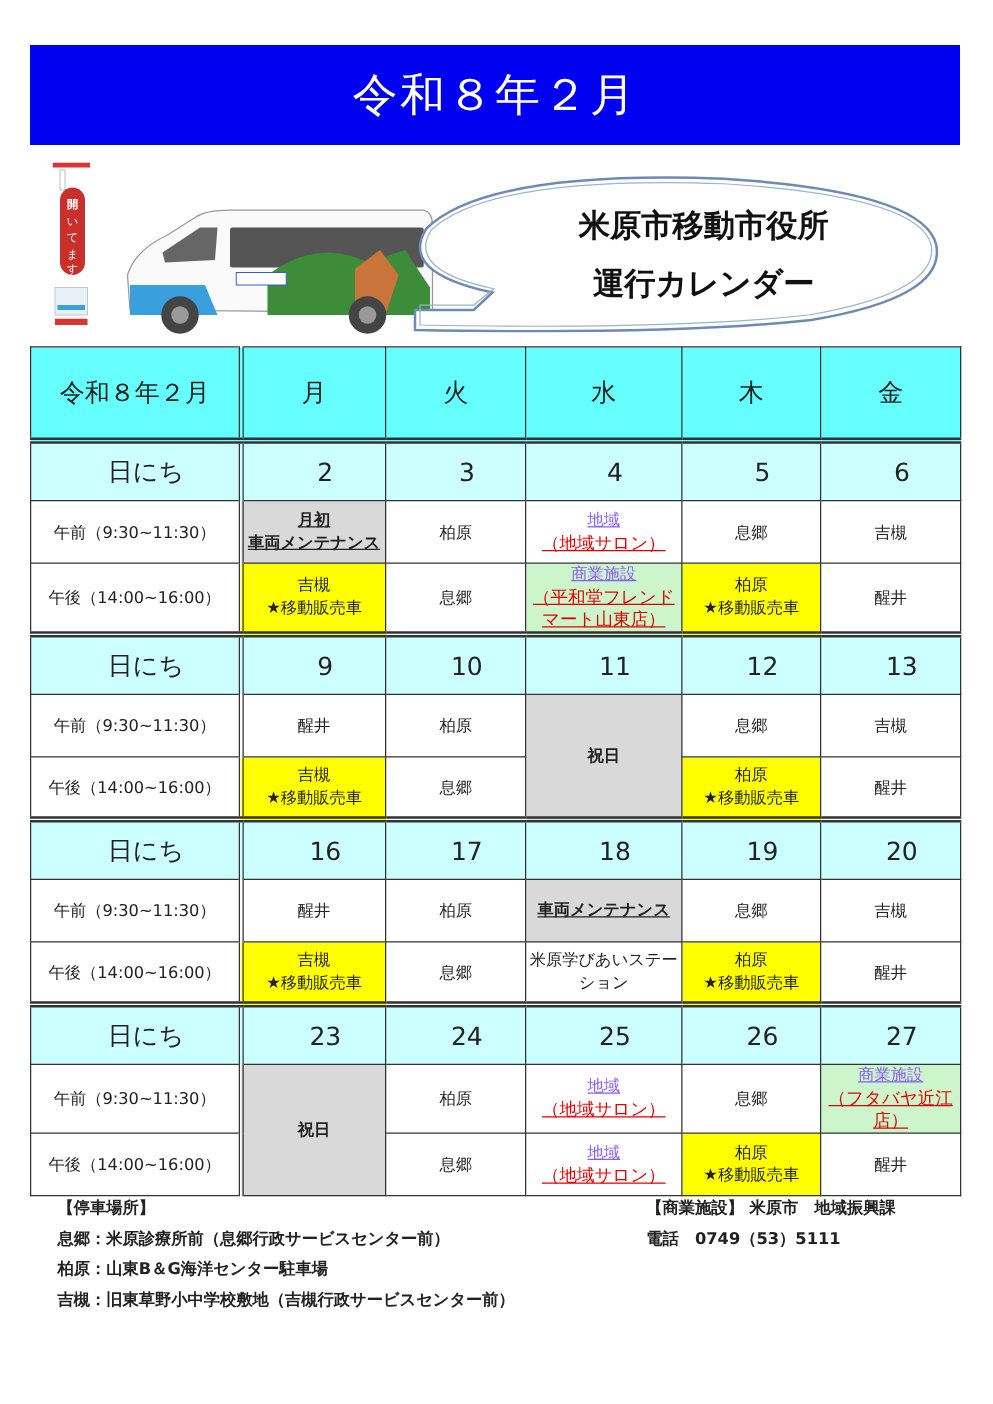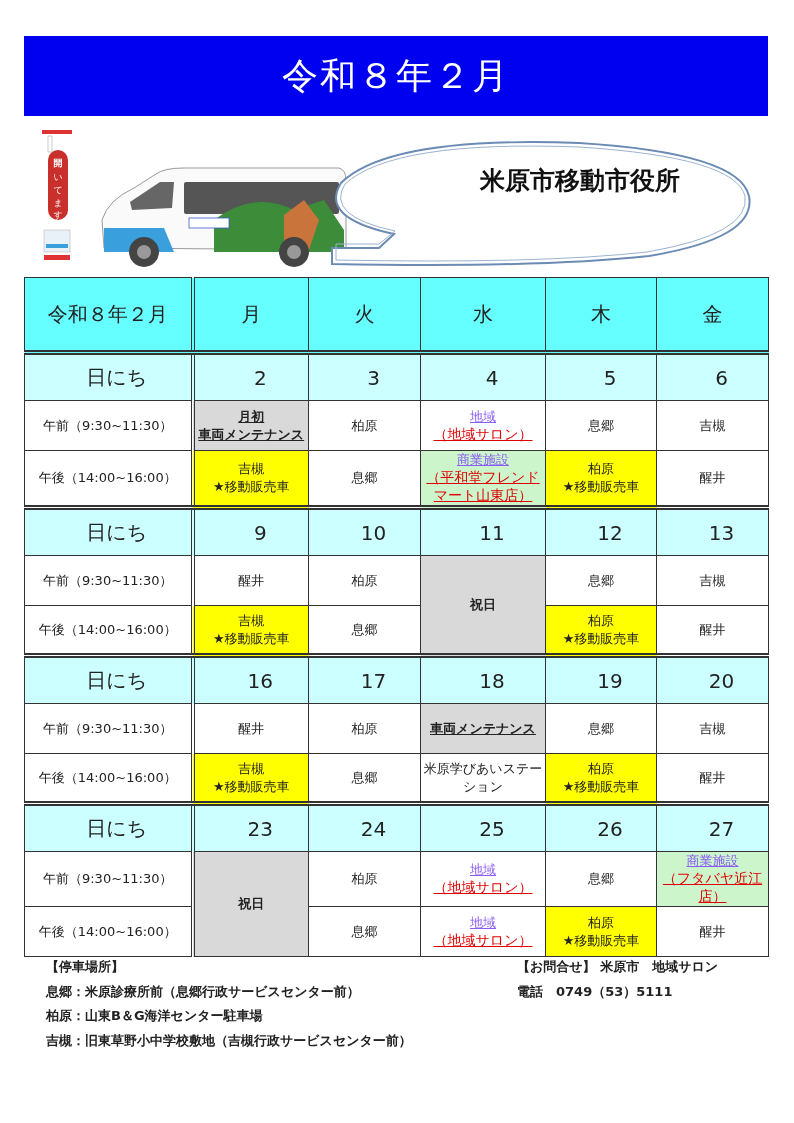--- a/index.html
+++ b/index.html
@@ -2,21 +2,21 @@
 <html><head>
 <meta charset="utf-8">
 <style>
   * { box-sizing: border-box; margin: 0; padding: 0; }
   body { width: 794px; height: 1123px; background: #fff; position: relative; font-family: "DejaVu Sans", "Liberation Sans", sans-serif; color: #222; overflow: hidden; }
   .banner { position: absolute; left: 24px; top: 36px; width: 744px; height: 80px; background: #0000f0; color: #fff; display: flex; align-items: center; justify-content: center; font-size: 36px; letter-spacing: 2px; }
   .hero { position: absolute; left: 24px; top: 120px; width: 744px; height: 150px; }
   .flag { position: absolute; left: 18px; top: 10px; width: 32px; height: 135px; }
   .van { position: absolute; left: 70px; top: 40px; width: 260px; height: 108px; }
   .bubble { position: absolute; left: 305px; top: 18px; width: 430px; height: 128px; }
-  .bubble-text { position: absolute; left: 396px; top: 38px; width: 320px; text-align: center; font-weight: bold; font-size: 25px; line-height: 46px; color: #111; }
+  .bubble-text { position: absolute; left: 379px; top: 38px; width: 320px; text-align: center; font-weight: bold; font-size: 25px; line-height: 46px; color: #111; }
   .bubble-text div { display: block; }
 
   table.cal { position: absolute; left: 24px; top: 277px; width: 744px; border-collapse: collapse; table-layout: fixed; }
   table.cal td { border: 1.5px solid #333; text-align: center; vertical-align: middle; font-size: 13px; padding: 0 2px; }
   table.cal td.lab { border-right: 4px double #333; }
   tr.hdr td { background: #66ffff; height: 75px; font-size: 20px; }
   tr.day td { background: #ccffff; height: 48px; font-size: 20px; }
   tr.wk-start td { border-top: 5px double #333; padding-left: 20px; }
   tr.am td, tr.pm td { height: 50px; background: #fff; }
   td.slot-label { font-size: 12px; }
@@ -64,20 +64,21 @@
       <circle cx="50" cy="92" r="7" fill="#999"></circle>
     <circle cx="200" cy="92" r="15" fill="#444"></circle>
       <circle cx="200" cy="92" r="7" fill="#999"></circle>
   </svg>
   <svg class="bubble" viewBox="0 0 430 128">
     <path d="M50 110 L3 110 L3 126 Q210 130 320 118 Q428 100 420 58 Q410 15 250 5 Q60 -2 12 45 Q-10 80 65 96 Z" fill="#fff" stroke="#6b8bb5" stroke-width="2"></path>
     <path d="M50 106 L7 106 L7 122 Q210 126 318 114 Q422 96 416 58 Q406 19 250 9 Q64 2 16 46 Q-4 78 66 93 Z" fill="none" stroke="#9bb2d0" stroke-width="1"></path>
   </svg>
   <div class="bubble-text">
     <div>米原市移動市役所</div>
+    <div>運行カレンダー</div>
   </div>
 </div>
 
 <table class="cal">
   <colgroup>
     <col style="width:168px">
       <col style="width:116px">
       <col style="width:112px">
       <col style="width:125px">
       <col style="width:111px">
@@ -238,15 +239,15 @@
   </table>
 
 <div class="notes">
   <div>【停車場所】</div>
   <div>息郷：米原診療所前（息郷行政サービスセンター前）</div>
   <div>柏原：山東B＆G海洋センター駐車場</div>
   <div>吉槻：旧東草野小中学校敷地（吉槻行政サービスセンター前）</div>
 </div>
 
 <div class="contact">
-  <div>【お問合せ】 米原市　地域サロン</div>
+  <div>【商業施設】 米原市　地域振興課</div>
   <div>電話　0749（53）5111</div>
 </div>
 
 </body></html>

